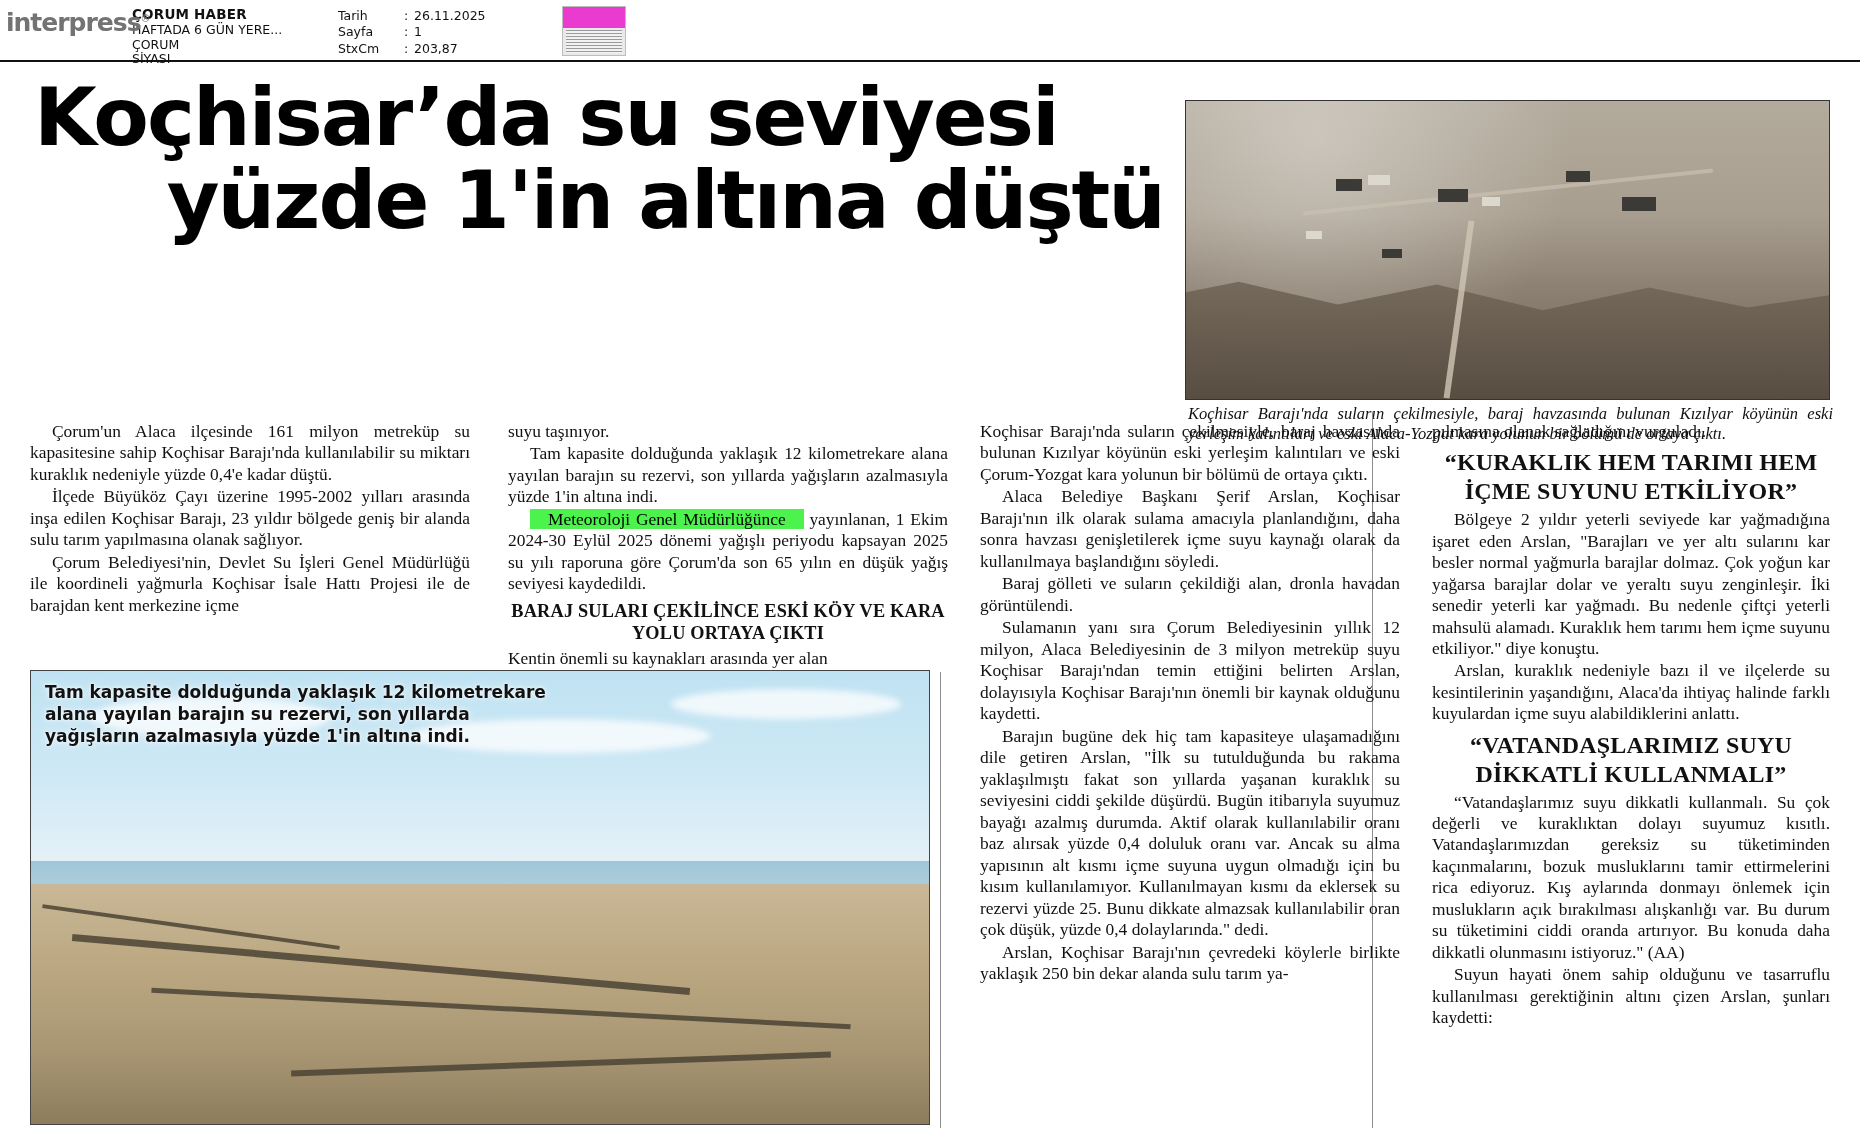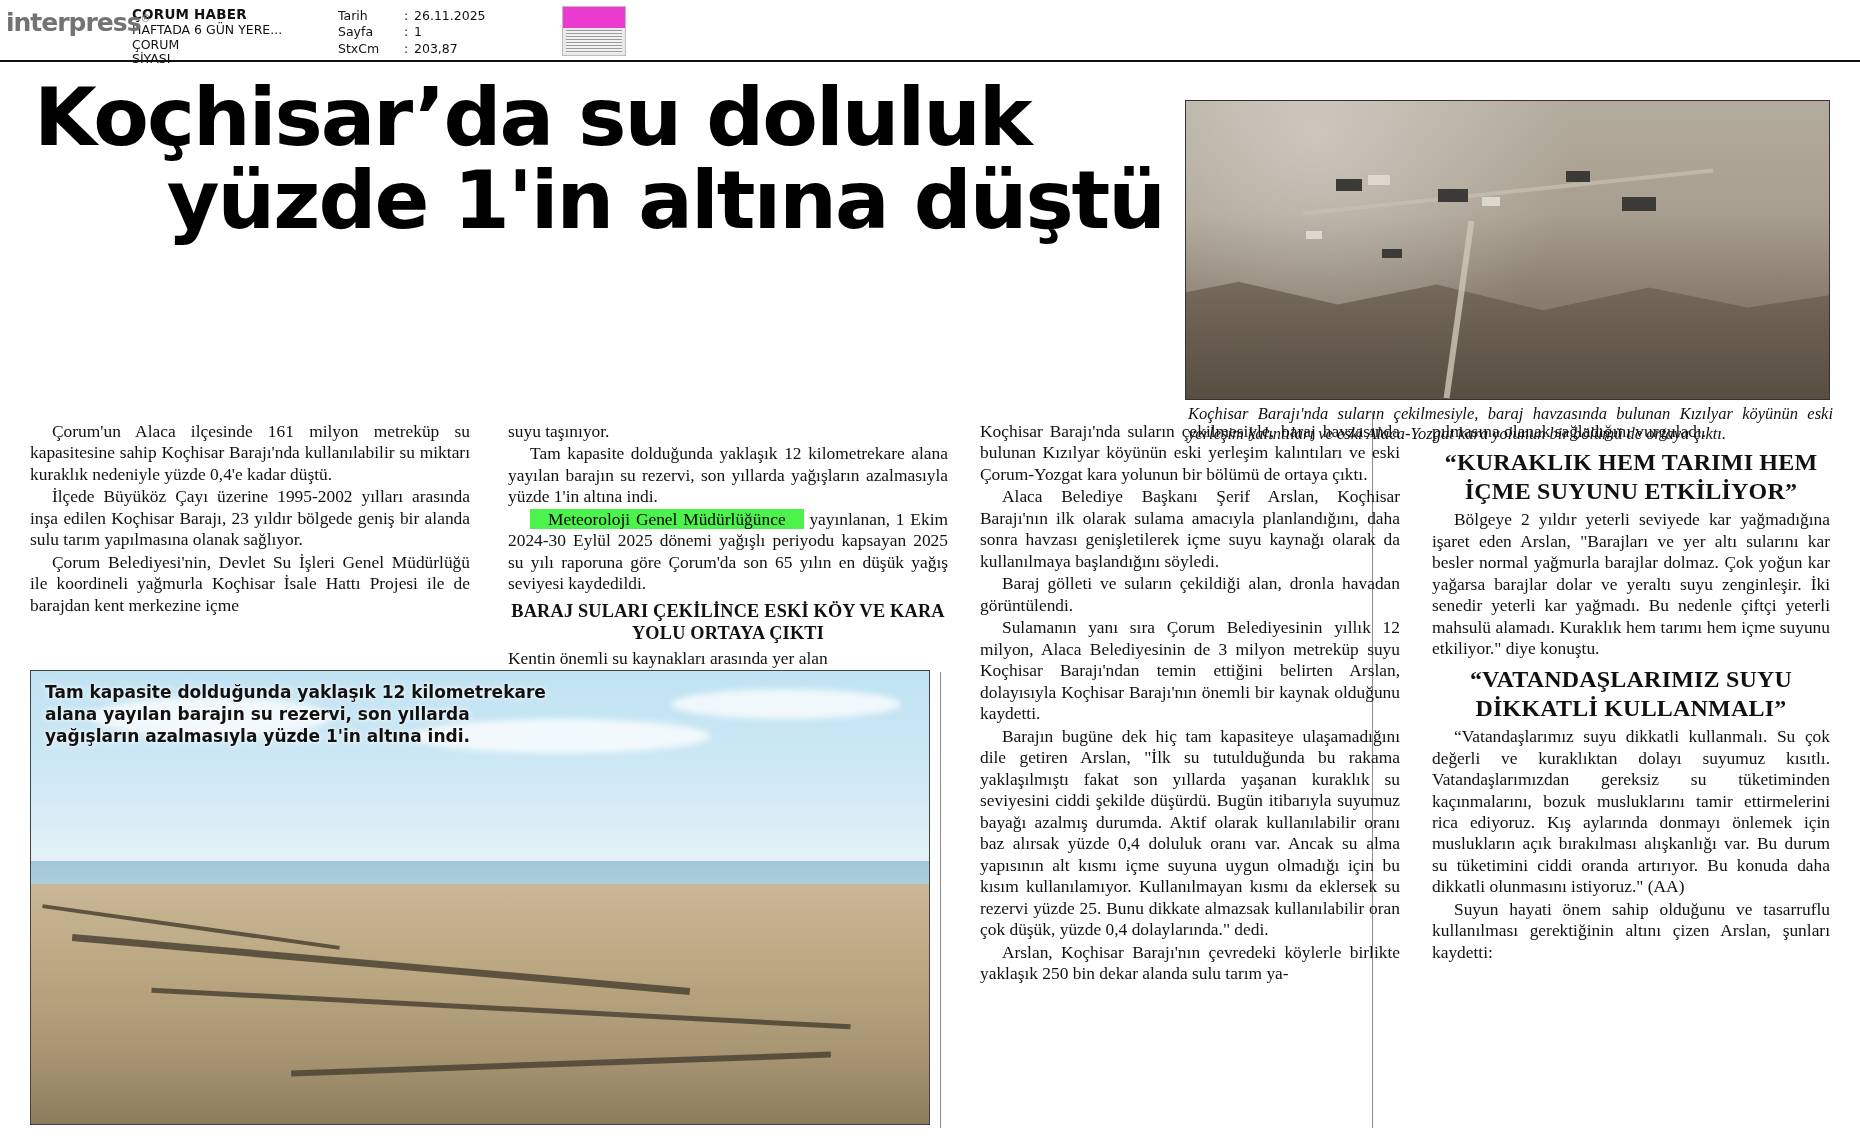--- a/index.html
+++ b/index.html
@@ -244,21 +244,21 @@
     </div>
   </div>
 
   <div class="thumb">
     <div class="pink"></div>
     <div class="lines"></div>
   </div>
 </div>
 
 <div class="headline">
-  <div class="hl">Koçhisar’da su doluluk</div>
+  <div class="hl">Koçhisar’da su seviyesi</div>
   <div class="hl hl2">yüzde 1'in altına düştü</div>
 </div>
 
 <div class="photo-tr">
   <div class="sky"></div>
   <div class="road2"></div>
   <div class="ridge"></div>
   <div class="road"></div>
   <div class="blk" style="left:150px;top:78px;width:26px;height:12px;"></div>
   <div class="wht" style="left:182px;top:74px;width:22px;height:10px;"></div>
@@ -296,20 +296,21 @@
     <p>Baraj gölleti ve suların çekildiği alan, dronla havadan görüntülendi.</p>
     <p>Sulamanın yanı sıra Çorum Belediyesinin yıllık 12 milyon, Alaca Belediyesinin de 3 milyon metreküp suyu Koçhisar Barajı'ndan temin ettiğini belirten Arslan, dolayısıyla Koçhisar Barajı'nın önemli bir kaynak olduğunu kaydetti.</p>
     <p>Barajın bugüne dek hiç tam kapasiteye ulaşamadığını dile getiren Arslan, "İlk su tutulduğunda bu rakama yaklaşılmıştı fakat son yıllarda yaşanan kuraklık su seviyesini ciddi şekilde düşürdü. Bugün itibarıyla suyumuz bayağı azalmış durumda. Aktif olarak kullanılabilir oranı baz alırsak yüzde 0,4 doluluk oranı var. Ancak su alma yapısının alt kısmı içme suyuna uygun olmadığı için bu kısım kullanılamıyor. Kullanılmayan kısmı da eklersek su rezervi yüzde 25. Bunu dikkate almazsak kullanılabilir oran çok düşük, yüzde 0,4 dolaylarında." dedi.</p>
     <p>Arslan, Koçhisar Barajı'nın çevredeki köylerle birlikte yaklaşık 250 bin dekar alanda sulu tarım ya-</p>
   </div>
 
   <div class="col" id="col4">
     <p class="noind">pılmasına olanak sağladığını vurguladı.</p>
     <div class="subhead quoted">“KURAKLIK HEM TARIMI HEM İÇME SUYUNU ETKİLİYOR”</div>
     <p>Bölgeye 2 yıldır yeterli seviyede kar yağmadığına işaret eden Arslan, "Barajları ve yer altı sularını kar besler normal yağmurla barajlar dolmaz. Çok yoğun kar yağarsa barajlar dolar ve yeraltı suyu zenginleşir. İki senedir yeterli kar yağmadı. Bu nedenle çiftçi yeterli mahsulü alamadı. Kuraklık hem tarımı hem içme suyunu etkiliyor." diye konuştu.</p>
+    <p>Arslan, kuraklık nedeniyle bazı il ve ilçelerde su kesintilerinin yaşandığını, Alaca'da ihtiyaç halinde farklı kuyulardan içme suyu alabildiklerini anlattı.</p>
     <div class="subhead quoted">“VATANDAŞLARIMIZ SUYU DİKKATLİ KULLANMALI”</div>
     <p>“Vatandaşlarımız suyu dikkatli kullanmalı. Su çok değerli ve kuraklıktan dolayı suyumuz kısıtlı. Vatandaşlarımızdan gereksiz su tüketiminden kaçınmalarını, bozuk musluklarını tamir ettirmelerini rica ediyoruz. Kış aylarında donmayı önlemek için muslukların açık bırakılması alışkanlığı var. Bu durum su tüketimini ciddi oranda artırıyor. Bu konuda daha dikkatli olunmasını istiyoruz." (AA)</p>
     <p>Suyun hayati önem sahip olduğunu ve tasarruflu kullanılması gerektiğinin altını çizen Arslan, şunları kaydetti:</p>
   </div>
 </div>
 
 <div class="photo-bl">
   <div class="sky"></div>
   <div class="cloud" style="left:60px;top:26px;width:240px;height:40px;"></div>
   <div class="cloud" style="left:380px;top:48px;width:300px;height:34px;"></div>

